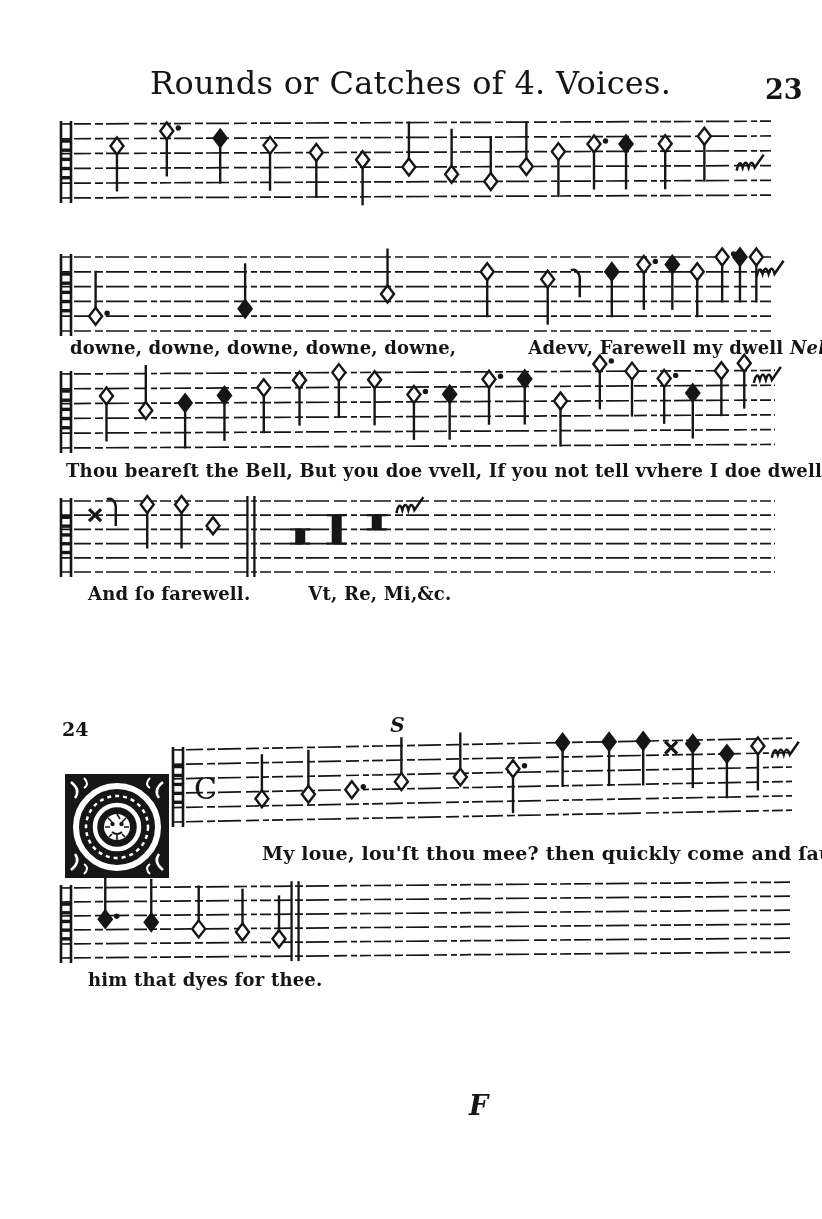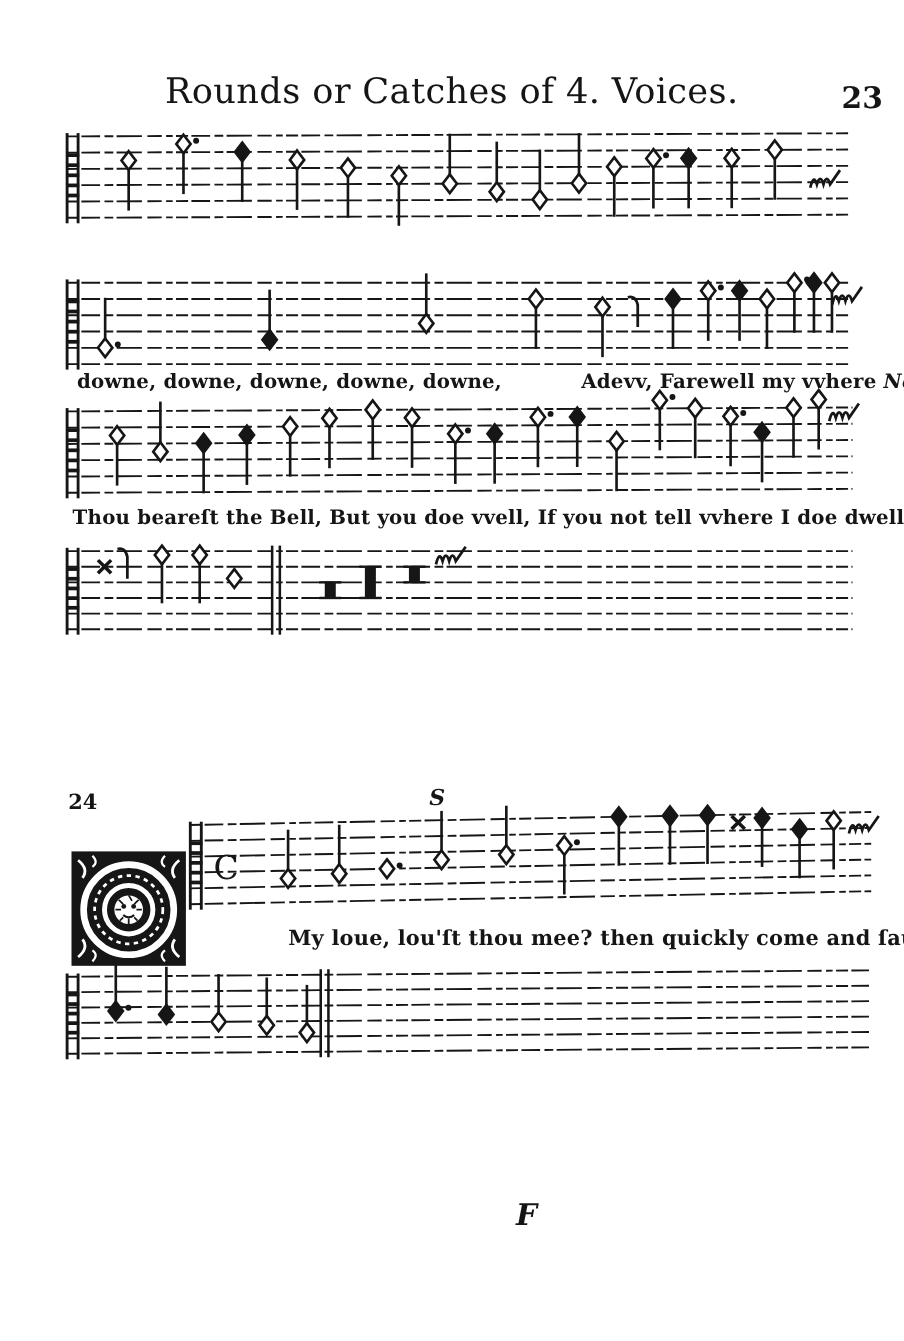--- a/index.html
+++ b/index.html
@@ -280,27 +280,30 @@
         <line x1="148.7" y1="69.8904" x2="148.7" y2="33.4904" stroke="#161616" stroke-width="2.4"></line>
         <polygon points="192.5,71.54 199,80.04 192.5,88.54 186,80.04" fill="#ffffff" stroke="#161616" stroke-width="2.4"></polygon>
         <line x1="192.5" y1="73.04" x2="192.5" y2="36.64000000000001" stroke="#161616" stroke-width="2.4"></line>
         <polygon points="229,78.248 235.5,86.748 229,95.248 222.5,86.748" fill="#ffffff" stroke="#161616" stroke-width="2.4"></polygon>
         <line x1="229" y1="79.748" x2="229" y2="43.348000000000006" stroke="#161616" stroke-width="2.4"></line>
       </svg>
     </div>
 
 
   <div class="lyric" style="left:70px;top:337px;">
-    <span>downe, downe, downe, downe, downe,</span><span class="gap g72"></span><span>Adevv, Farewell my vvhere </span><span class="it">Nell,</span>
+    <span>downe, downe, downe, downe, downe,</span><span class="gap g72"></span><span>Adevv, Farewell my dwell </span><span class="it">Nell,</span>
   </div>
 
   <div class="lyric" style="left:66px;top:460px;">
     <span>Thou beareſt the Bell, But you doe vvell, If you not tell vvhere I doe dwell,</span>
   </div>
 
+  <div class="lyric" style="left:88px;top:583px;">
+    <span>And ſo farewell.</span><span class="gap g58"></span><span>Vt, Re, Mi,&amp;c.</span>
+  </div>
 
   <div class="secno">24</div>
 
   <svg class="woodcut" width="106" height="108" viewBox="0 0 106 108">
     <rect x="1" y="2" width="104" height="104" fill="#161616"></rect>
     <circle cx="53" cy="55" r="41" fill="none" stroke="#ffffff" stroke-width="6"></circle>
     <circle cx="53" cy="55" r="31" fill="none" stroke="#ffffff" stroke-width="2.5" stroke-dasharray="4 4"></circle>
     <circle cx="53" cy="55" r="22" fill="none" stroke="#ffffff" stroke-width="4.5"></circle>
     <circle cx="53" cy="55" r="13" fill="#ffffff"></circle>
     <circle cx="48.5" cy="52" r="2.2" fill="#161616"></circle>
@@ -308,16 +311,19 @@
     <path d="M48 60 q5 4 10 0" fill="none" stroke="#161616" stroke-width="2"></path>
     <path d="M53 42 l3 5 M44 46 l4 4 M62 46 l-4 4 M41 55 l5 0 M65 55 l-5 0 M45 65 l3 -3 M61 65 l-3 -3 M53 68 l0 -5" stroke="#161616" stroke-width="1.6"></path>
     <path d="M7 10 q10 8 4 16 M99 10 q-10 8 -4 16 M7 98 q10 -8 4 -16 M99 98 q-10 -8 -4 -16" fill="none" stroke="#ffffff" stroke-width="2.5"></path>
     <path d="M20 6 q6 6 0 10 M86 6 q-6 6 0 10 M20 102 q6 -6 0 -10 M86 102 q-6 -6 0 -10" fill="none" stroke="#ffffff" stroke-width="2"></path>
   </svg>
 
   <div class="lyric" style="left:262px;top:842px;font-size:19px;">
     <span>My loue, lou'ſt thou mee? then quickly come and ſaue</span>
   </div>
 
+  <div class="lyric" style="left:88px;top:969px;">
+    <span>him that dyes for thee.</span>
+  </div>
 
   <div class="sig">F</div>
 
 </div>
 
 </body></html>

